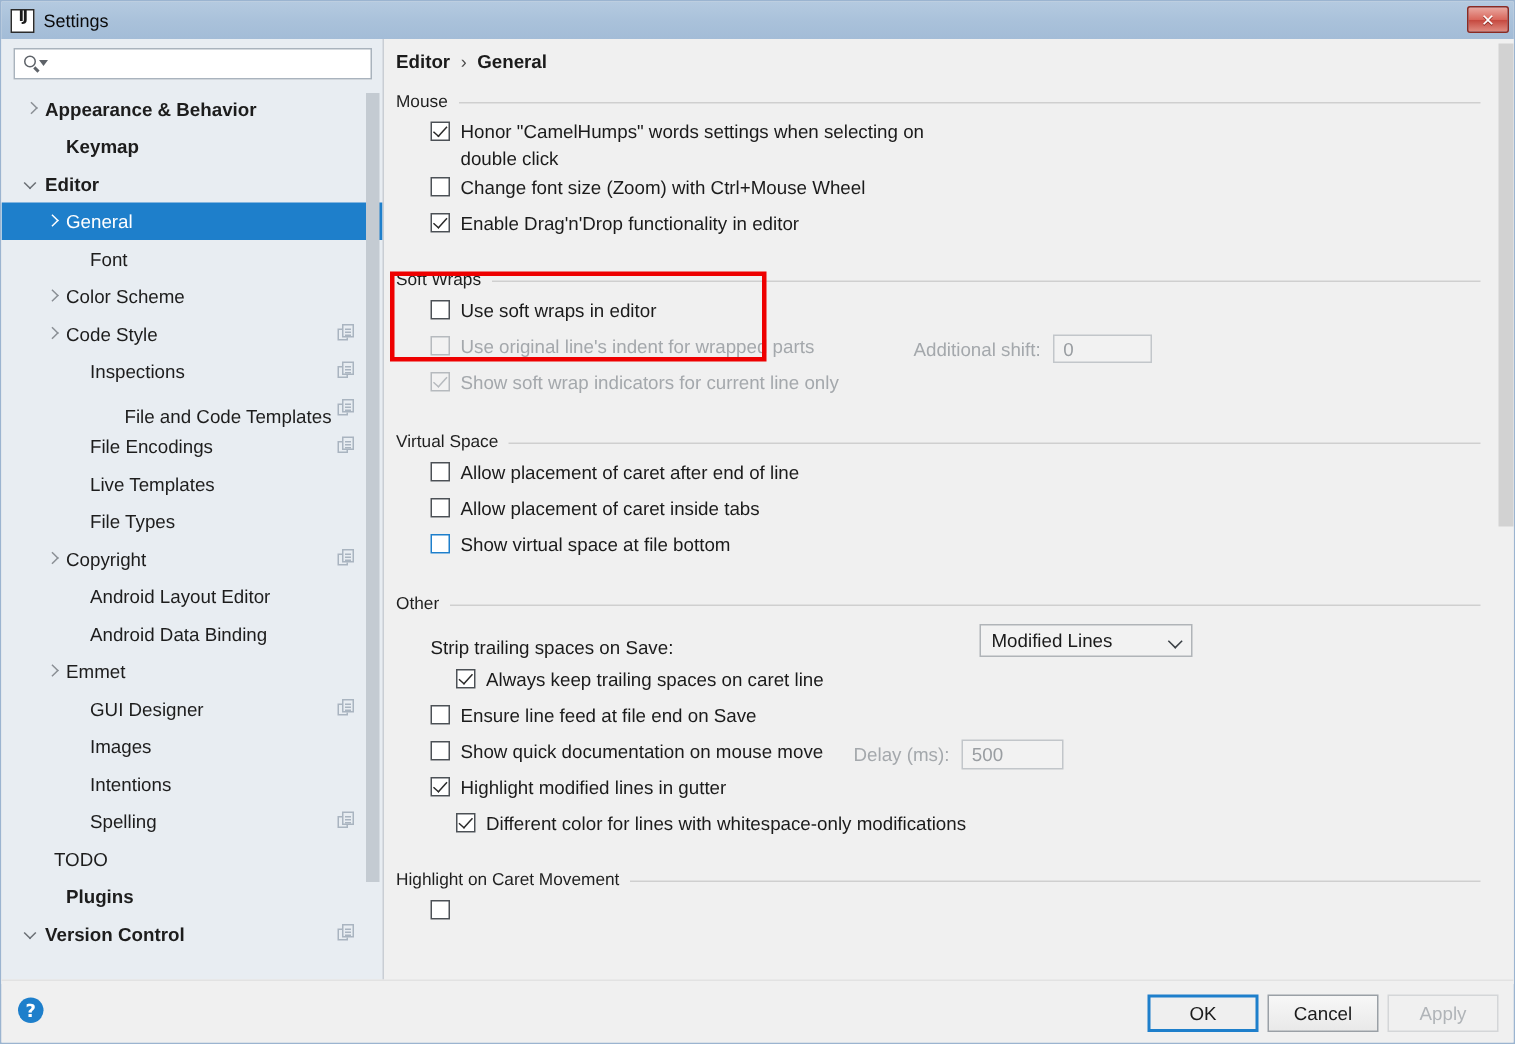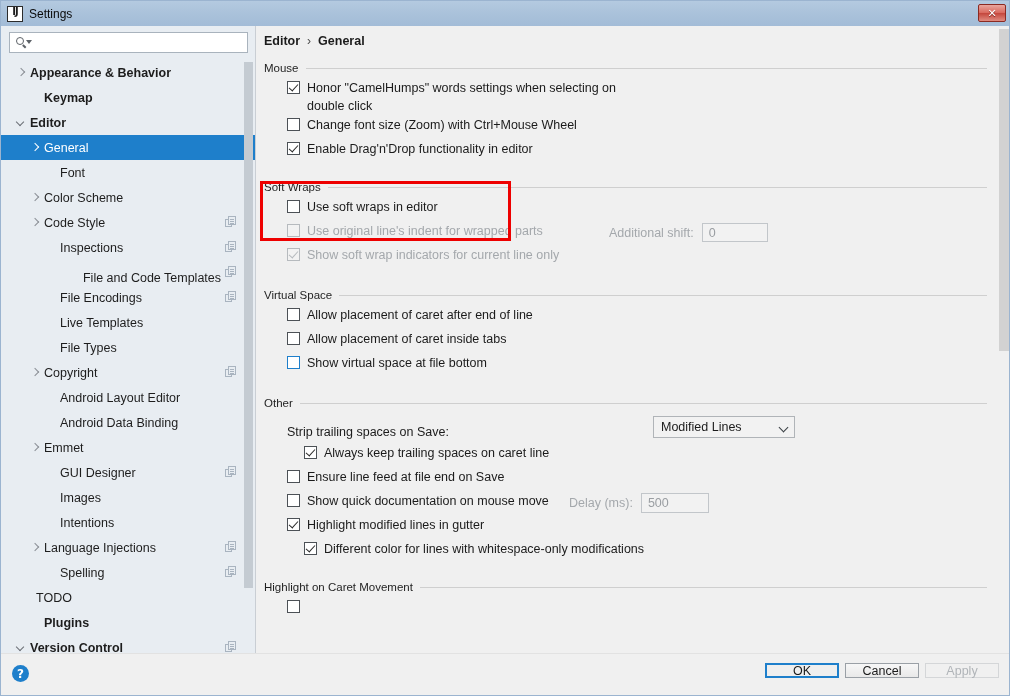--- a/index.html
+++ b/index.html
@@ -341,21 +341,21 @@
     width: 17px; height: 17px;
     border-radius: 50%;
     background: #1e7fcb;
     color: #ffffff;
     font-size: 12px; font-weight: bold;
     display: flex; align-items: center; justify-content: center;
     font-family: "DejaVu Sans", sans-serif;
   }
   .btn {
     position: absolute; top: 9px;
-    height: 15px;
+    height: 25px;
     border: 1px solid #9aa0a6;
     background: linear-gradient(to bottom, #f7f7f7 0%, #e9e9e9 100%);
     box-sizing: border-box;
     display: flex; align-items: center; justify-content: center;
     font-size: 12.5px; color: #1b1b1b;
   }
   .btn.default {
     border: 2px solid #1e7fcb;
     background: #efefef;
   }
@@ -485,28 +485,20 @@
               </span>
             </div>
             <div class="tree-row" style="padding-left: 44px;">
               <span class="arrow"></span>
               <span class="label">Images</span>
             </div>
             <div class="tree-row" style="padding-left: 44px;">
               <span class="arrow"></span>
               <span class="label">Intentions</span>
             </div>
-            <div class="tree-row" style="padding-left: 28px;">
-              <span class="arrow closed"></span>
-              <span class="label">Language Injections</span>
-              <span class="copy-icon">
-                <span class="b"></span>
-                <span class="f"></span>
-              </span>
-            </div>
             <div class="tree-row" style="padding-left: 44px;">
               <span class="arrow"></span>
               <span class="label">Spelling</span>
               <span class="copy-icon">
                 <span class="b"></span>
                 <span class="f"></span>
               </span>
             </div>
             <div class="tree-row" style="padding-left: 20px;">
               <span class="arrow"></span>

